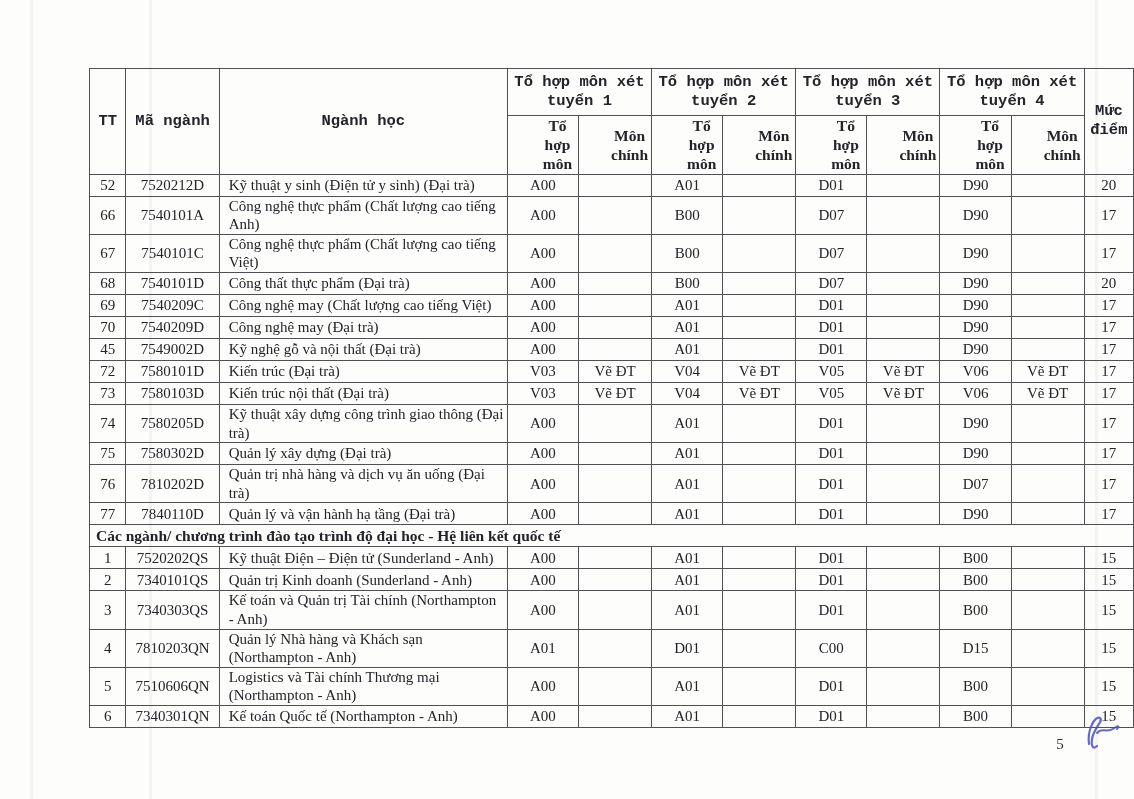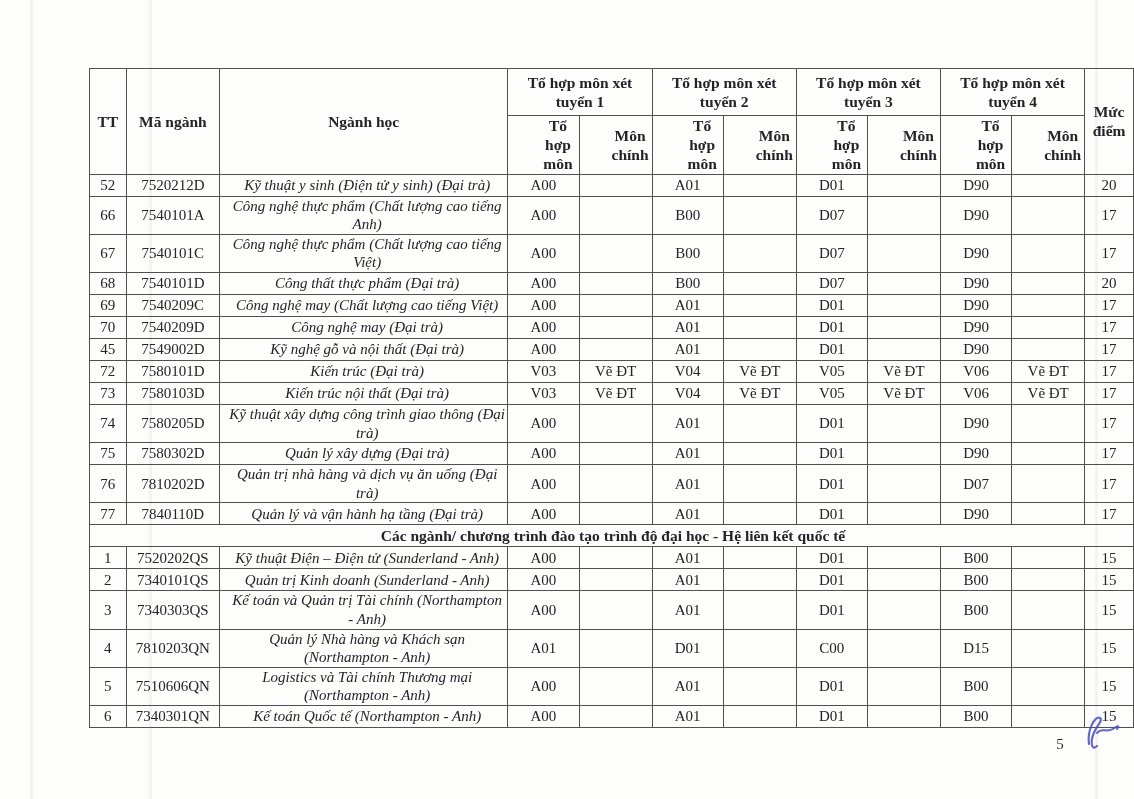--- a/index.html
+++ b/index.html
@@ -36,31 +36,30 @@
     padding: 0 3px;
     text-align: center;
     vertical-align: middle;
     line-height: 1.24;
     overflow: hidden;
   }
   .doc thead th {
     font-weight: bold;
     font-size: 15.5px;
   }
-  .doc tr.group-row th { height: 46px; }
+  .doc tr.group-row th { height: 46px; font-family: Liberation Mono, monospace; }
   .doc tr.sub-row th { height: 55px; padding-left: 32px; }
   .doc td.major-cell {
-    text-align: center;
+    text-align: left;
     padding-left: 9px;
     padding-right: 2px;
-    font-style: italic;
   }
   .doc tr.data-row td { height: 21px; }
   .doc tr.section-row td {
-    text-align: center;
+    text-align: left;
     font-weight: bold;
     height: 21px;
     padding-left: 6px;
     font-size: 15.5px;
   }
   .page-number {
     position: absolute;
     left: 1048px; top: 736px;
     width: 24px;
     text-align: center;

